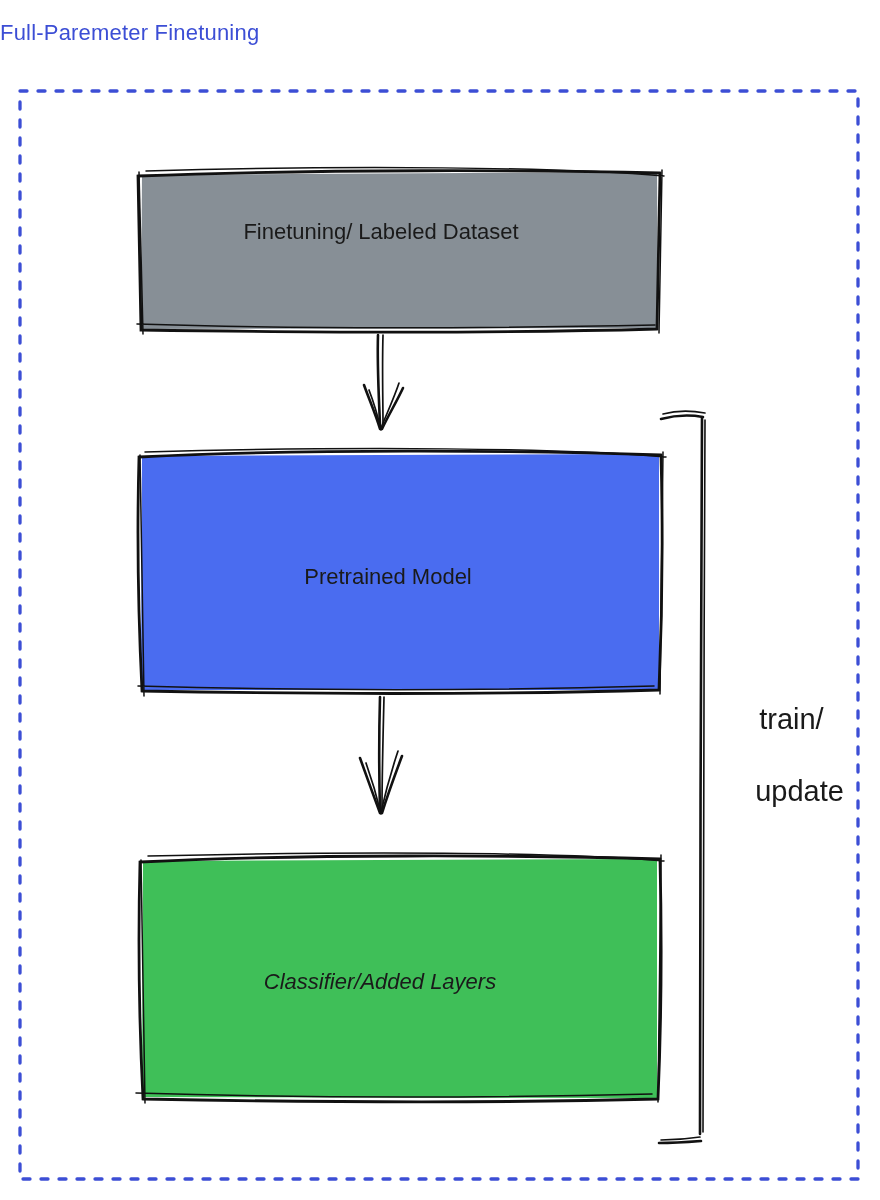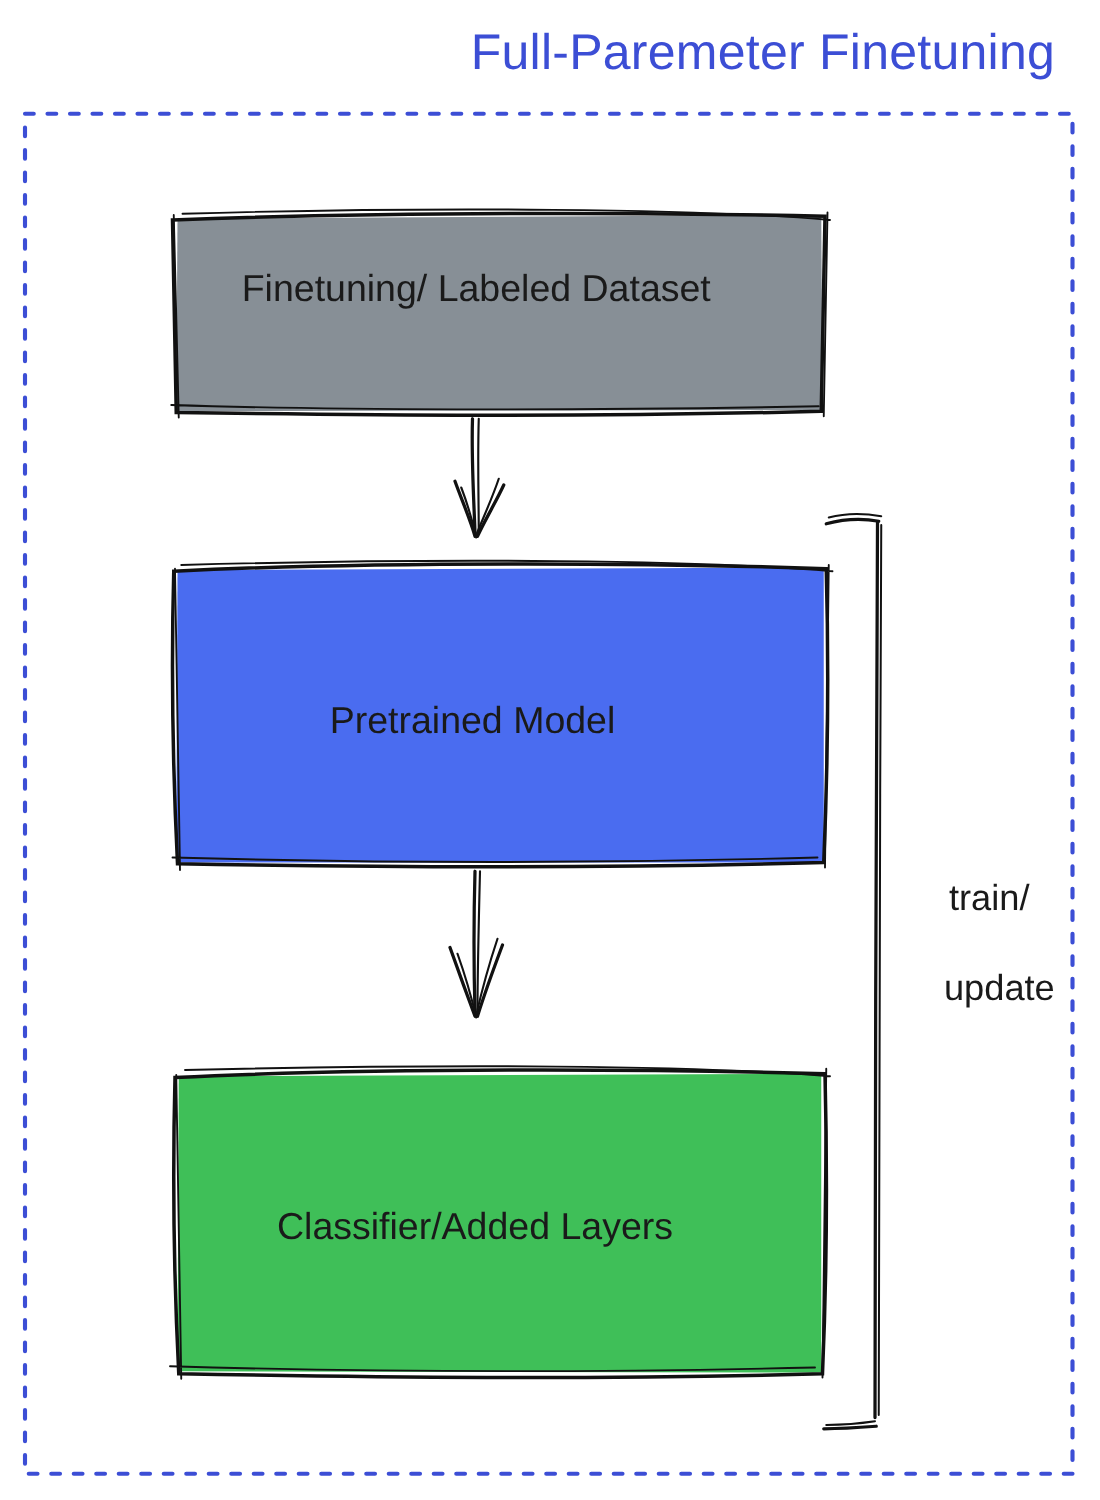--- a/index.html
+++ b/index.html
@@ -3,31 +3,31 @@
 <meta charset="utf-8">
 <style>
   html,body{margin:0;padding:0;background:#ffffff;}
   body{
     width:880px;height:1200px;position:relative;overflow:hidden;
     font-family:"Liberation Sans", sans-serif;
     color:var(--text,#1a1a1a);
   }
   .page-title{
     position:absolute;left:0;top:20px;width:844px;
-    text-align:right;font-size:40px;letter-spacing:.2px;
+    text-align:left;font-size:22px;letter-spacing:.2px;
     color:var(--accent,#3c4ed5);
   }
   .diagram-svg{position:absolute;left:0;top:0;}
   .node-label{
     position:absolute;display:flex;align-items:center;justify-content:center;
-    font-size:30px;color:var(--text,#1a1a1a);white-space:nowrap;
+    font-size:22px;color:var(--text,#1a1a1a);white-space:nowrap;
   }
   .label-dataset{left:121px;top:192px;width:520px;height:80px;}
-  .label-pretrained{left:118px;top:537px;width:520px;height:80px;}
-  .label-classifier{left:120px;top:942px;width:520px;height:80px;}
+  .label-pretrained{left:128px;top:537px;width:520px;height:80px;}
+  .label-classifier{left:120px;top:942px;width:520px;height:80px;font-style:italic;}
   .bracket-label{
     position:absolute;left:739px;top:701px;
     font-size:29px;line-height:36px;color:var(--text,#1a1a1a);
     white-space:pre;
     text-align:center;
   }
 </style>
 </head>
 <body>
 

